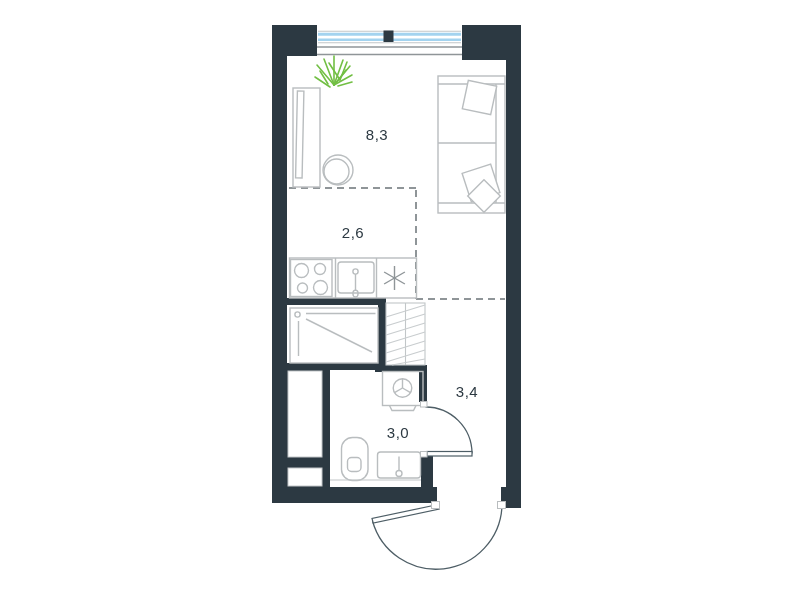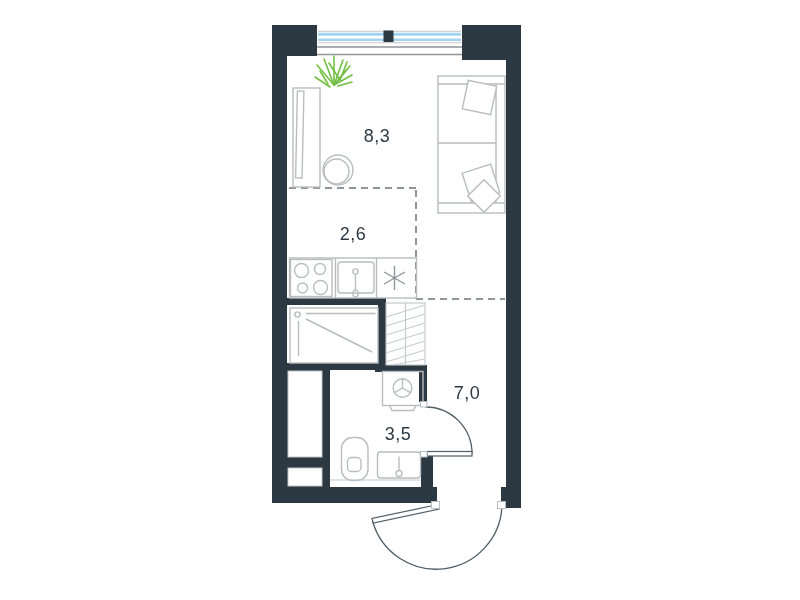--- a/index.html
+++ b/index.html
@@ -12,21 +12,21 @@
   .lnf{stroke:var(--furniture-line,#b9bdbf);stroke-width:1.4;fill:#fff;}
   .thin{stroke:var(--fixture-line,#c2c6c8);stroke-width:1.1;fill:none;}
   .gray{stroke:var(--dashed-line,#8f9598);stroke-width:1.4;fill:none;}
   .dash{stroke:var(--dashed-line,#8f9598);stroke-width:2;stroke-dasharray:7 5;fill:none;}
   .glass{stroke:var(--window-glass,#a3d3ef);fill:none;}
   .hatch{stroke:var(--hatch-line,#c9cdcf);stroke-width:1.2;fill:none;}
   .arc{stroke:var(--door-arc,#4e5e66);stroke-width:1.3;fill:none;}
   .doorleaf{fill:#fff;stroke:var(--door-arc,#4e5e66);stroke-width:1.2;}
   .jamb{fill:#fff;stroke:var(--furniture-line,#b9bdbf);stroke-width:1;}
   .plant{stroke:var(--plant,#72bf44);stroke-width:1.6;stroke-linecap:round;fill:none;}
-  .arealabel{position:absolute;width:46px;text-align:center;font-size:18px;letter-spacing:.5px;
+  .arealabel{position:absolute;width:46px;text-align:center;font-size:15px;letter-spacing:.5px;
              color:var(--label-text,#2c3942);}
 </style>
 </head>
 <body>
 
 <div class="stage">
   <svg width="800" height="600" viewBox="0 0 800 600">
 
     <g>
       <rect class="wall" x="272" y="25" width="15" height="478"></rect>
@@ -176,15 +176,15 @@
     <g>
       <path class="arc" d="M372.5 521 A66 66 0 0 0 502 506"></path>
       <polygon class="doorleaf" points="438,504.5 372,518.5 373.2,523 439.2,509"></polygon>
       <rect class="jamb" x="431.5" y="501.5" width="8" height="7"></rect>
       <rect class="jamb" x="497.5" y="501.5" width="8" height="7"></rect>
     </g>
   </svg>
 
   <div class="arealabel" style="left:354px;top:126px">8,3</div>
   <div class="arealabel" style="left:330px;top:224px">2,6</div>
-  <div class="arealabel" style="left:444px;top:383px">7,0</div>
-  <div class="arealabel" style="left:375px;top:424px">3,5</div>
+  <div class="arealabel" style="left:444px;top:383px">3,4</div>
+  <div class="arealabel" style="left:375px;top:424px">3,0</div>
 </div>
 
 </body></html>

